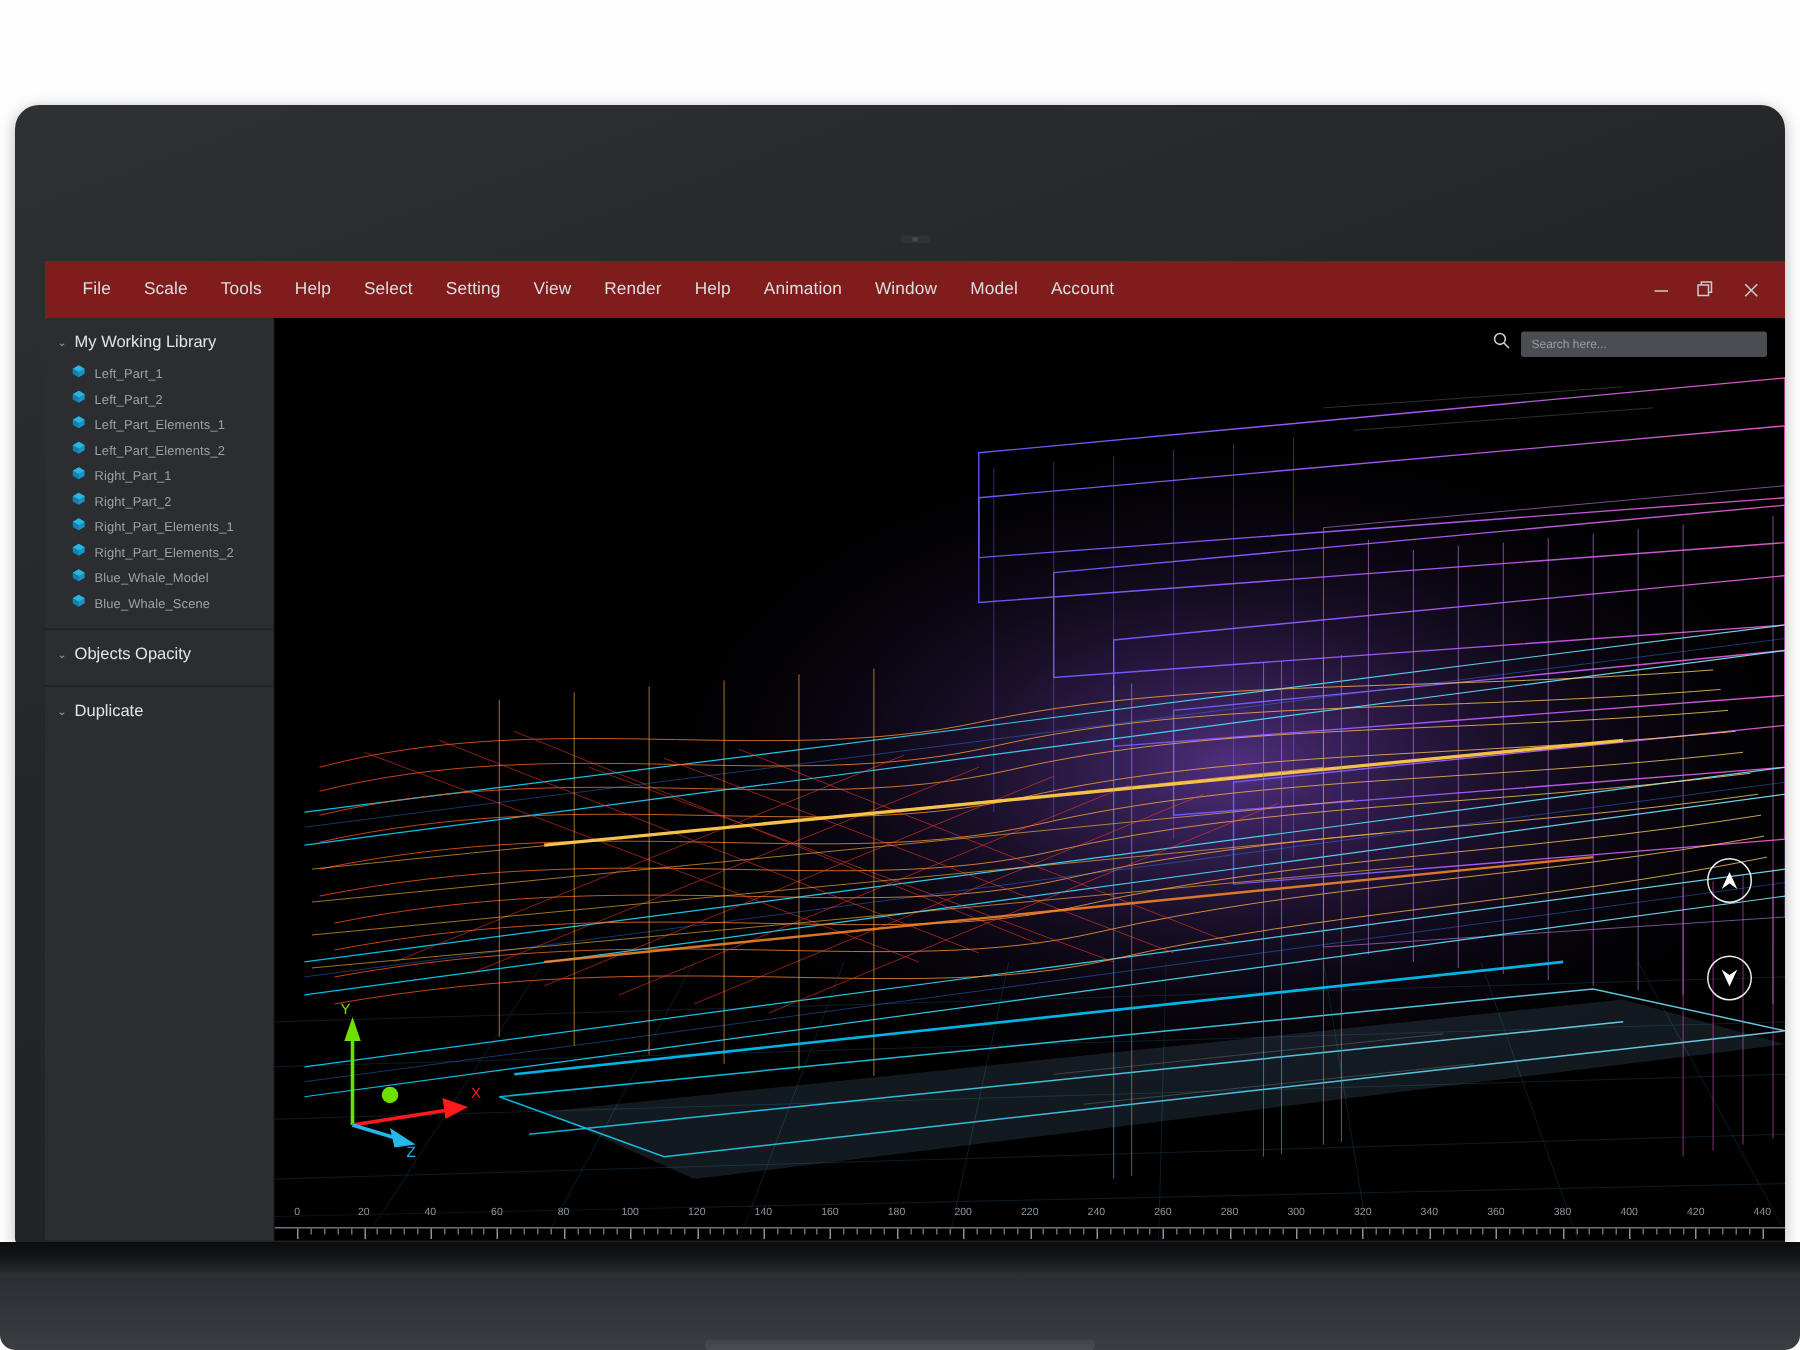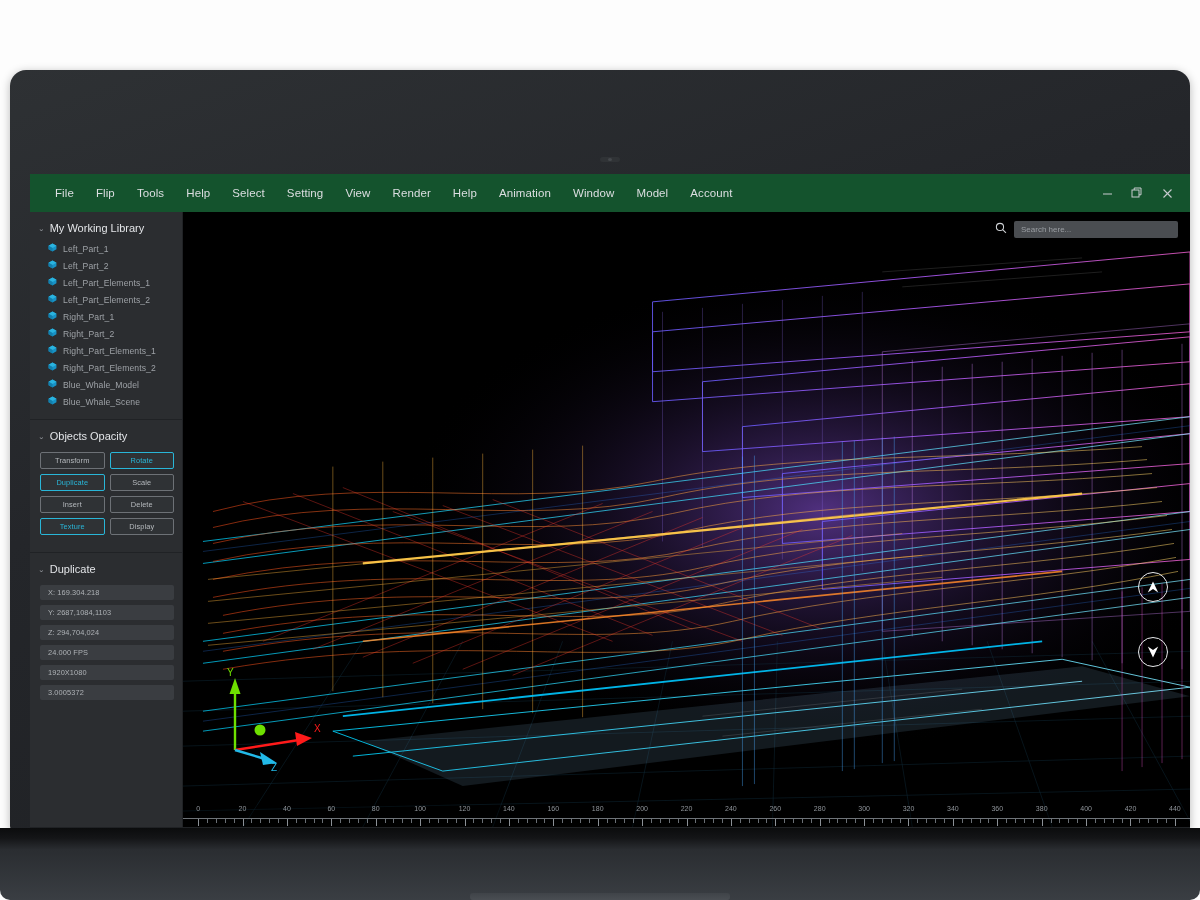--- a/index.html
+++ b/index.html
@@ -42,21 +42,21 @@
   .trackpad{
     position:absolute;left:470px;top:893px;width:260px;height:7px;
     background:linear-gradient(180deg,#3f4348,#4a4e53);border-radius:3px;
   }
 
   
   .app{position:absolute;inset:0;background:#222427;display:flex;flex-direction:column;}
 
   
   .menubar{
-    height:38px;background:#14532d;display:flex;align-items:center;
+    height:38px;background:#7f1d1d;display:flex;align-items:center;
     padding-left:14px;flex-shrink:0;position:relative;
   }
   .menu-item{
     font-size:11.5px;color:#dcdee1;padding:4px 11px;cursor:default;
     white-space:nowrap;letter-spacing:.1px;
   }
   .wincontrols{position:absolute;right:8px;top:0;height:38px;display:flex;align-items:center;}
   .wc{width:30px;height:38px;display:flex;align-items:center;justify-content:center;
       color:#c9ccd0;font-size:12px;}
 
@@ -179,21 +179,21 @@
 <div id="root">
 
   <div class="laptop-lid">
     <div class="webcam"></div>
 
     <div class="screen">
       <div class="app">
 
         <div class="menubar">
           <div class="menu-item">File</div>
-          <div class="menu-item">Flip</div>
+          <div class="menu-item">Scale</div>
           <div class="menu-item">Tools</div>
           <div class="menu-item">Help</div>
           <div class="menu-item">Select</div>
           <div class="menu-item">Setting</div>
           <div class="menu-item">View</div>
           <div class="menu-item">Render</div>
           <div class="menu-item">Help</div>
           <div class="menu-item">Animation</div>
           <div class="menu-item">Window</div>
           <div class="menu-item">Model</div>
@@ -313,47 +313,29 @@
                 </div>
             </div>
 
             <div class="panel-sep"></div>
 
             <div class="panel">
               <div class="panel-head">
                 <span class="caret">⌄</span>
                 <span>Objects Opacity</span>
               </div>
-              <div class="btn-grid" id="obtn-grid">
-                  <div class="obtn">Transform</div>
-                  <div class="obtn active">Rotate</div>
-                  <div class="obtn active">Duplicate</div>
-                  <div class="obtn">Scale</div>
-                  <div class="obtn">Insert</div>
-                  <div class="obtn">Delete</div>
-                  <div class="obtn active">Texture</div>
-                  <div class="obtn">Display</div>
-                </div>
             </div>
 
             <div class="panel-sep"></div>
 
             <div class="panel">
               <div class="panel-head">
                 <span class="caret">⌄</span>
                 <span>Duplicate</span>
               </div>
-              <div class="dim-list" id="dim-list">
-                  <div class="dim">X: 169.304.218</div>
-                  <div class="dim">Y: 2687,1084,1103</div>
-                  <div class="dim">Z: 294,704,024</div>
-                  <div class="dim">24.000 FPS</div>
-                  <div class="dim">1920X1080</div>
-                  <div class="dim">3.0005372</div>
-                </div>
             </div>
           </div>
 
           <div class="viewport">
 
             <svg width="100%" height="100%" viewBox="0 0 1008 616" preserveAspectRatio="none" style="position:absolute;inset:0;">
               <defs>
                 <linearGradient id="gOr" x1="0" y1="0" x2="1" y2="0">
                   <stop offset="0" stop-color="#ff4d1a"></stop>
                     <stop offset="0.5" stop-color="#ffa23c"></stop>

